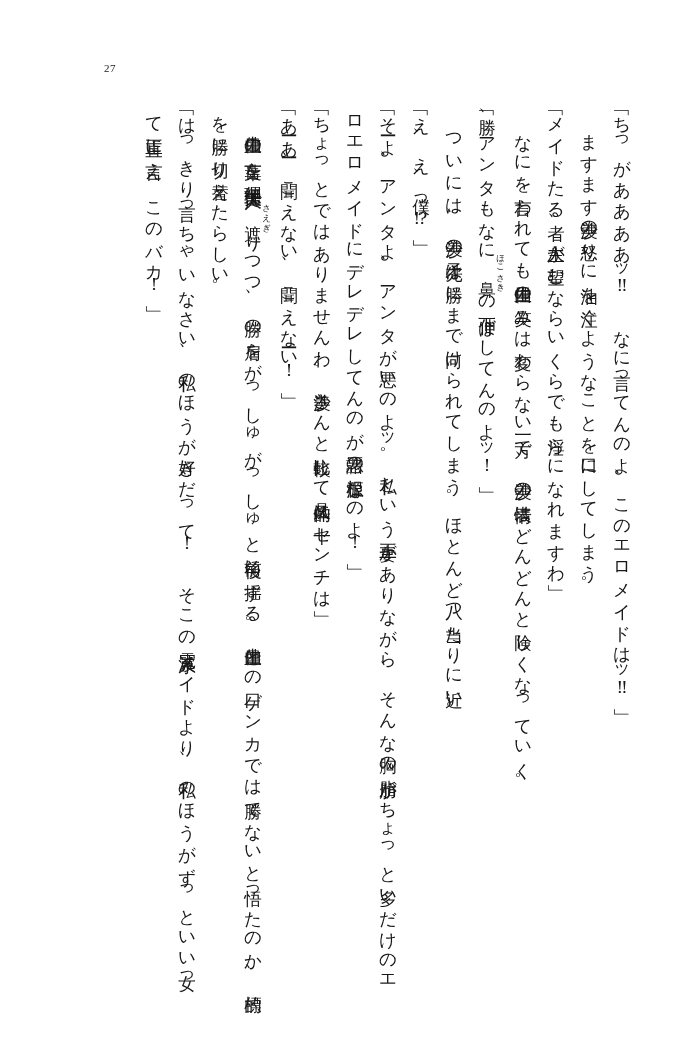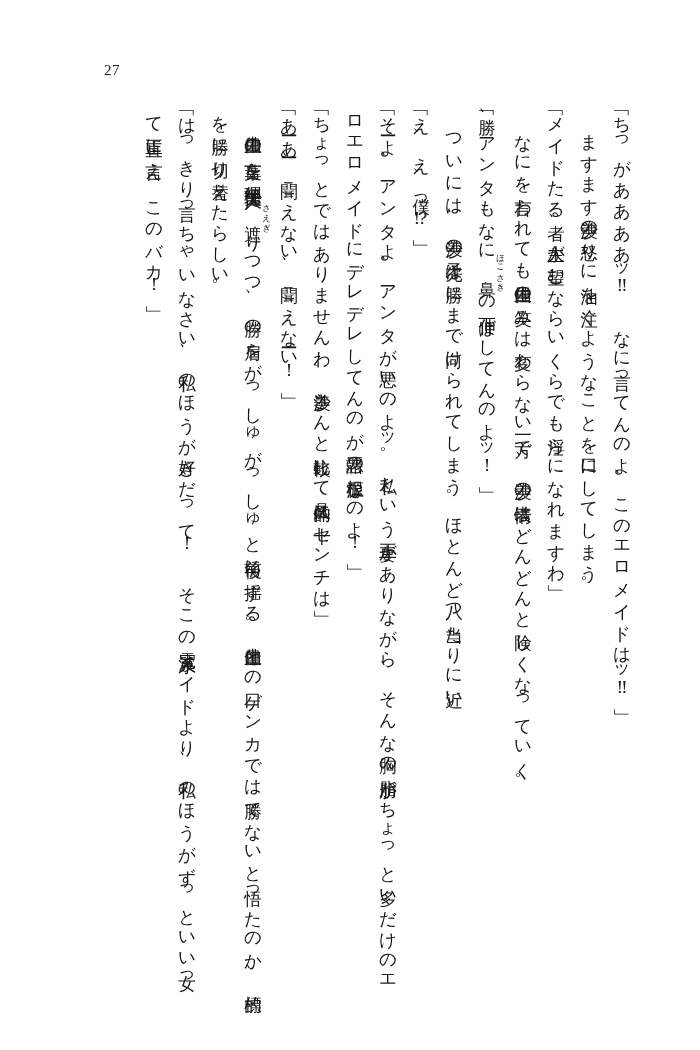--- a/index.html
+++ b/index.html
@@ -18,21 +18,21 @@
     position: relative;
     width: 700px;
     height: 1050px;
     background: #ffffff;
     box-sizing: border-box;
   }
   .page-number {
     position: absolute;
     top: 62px;
     left: 104px;
-    font-size: 15px;
+    font-size: 11px;
     font-family: "Liberation Serif", "DejaVu Serif", serif;
     color: #222;
     letter-spacing: 0.5px;
   }
   .text-body {
     position: absolute;
     top: 104px;
     left: 62px;
     width: 576px;
     height: 880px;

